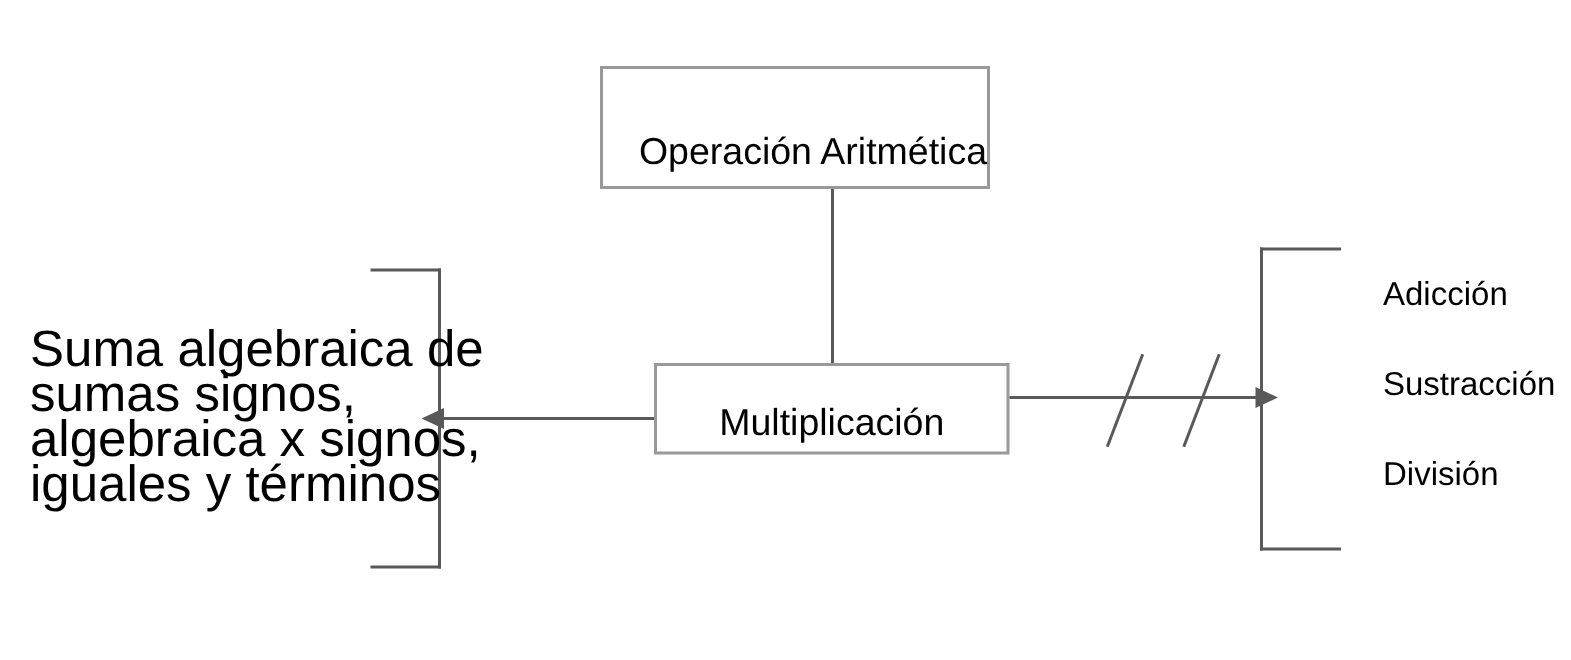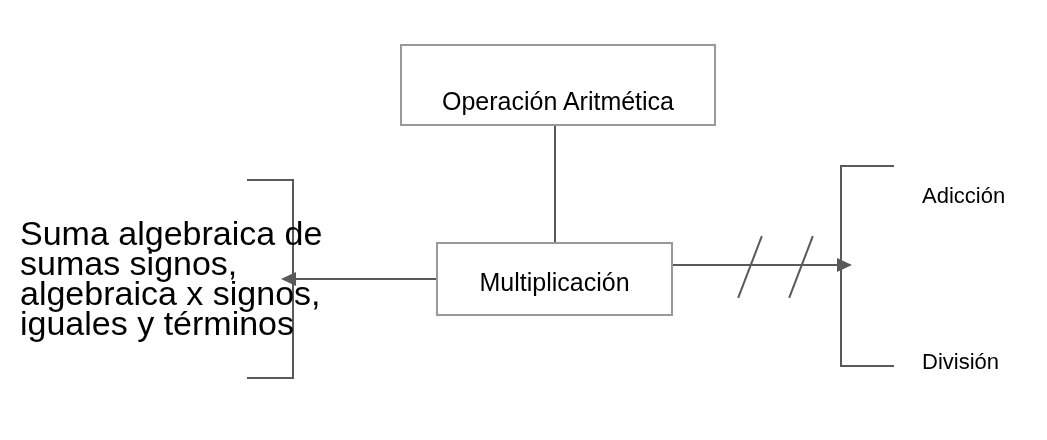--- a/index.html
+++ b/index.html
@@ -20,26 +20,27 @@
     position: absolute;
     box-sizing: border-box;
     background: #ffffff;
     border: 2px solid var(--box-border, #999999);
     text-align: center;
     font-size: 25px;
     line-height: 30px;
   }
   #root-box {
     left: 400px; top: 44px;
-    width: 316px; height: 82px;
+    width: 260px; height: 82px;
     padding-top: 40px;
+    text-align: right;
   }
   #center-box {
     left: 436px; top: 242px;
-    width: 237px; height: 74px;
+    width: 237px; height: 61px;
     padding-top: 23px;
   }
   .line {
     position: absolute;
     background: var(--line, #595959);
   }
   #connector-line   { left: 554px; top: 126px; width: 2px;  height: 116px; }
   #left-arrow-line  { left: 290px; top: 278px; width: 146px; height: 2px; }
   #right-arrow-line { left: 673px; top: 264px; width: 167px; height: 2px; }
 
@@ -85,21 +86,21 @@
   }
   .right-item {
     position: absolute;
     left: 922px;
     font-size: 22px;
     line-height: 30px;
     white-space: nowrap;
   }
   #right-item-0 { top: 181px; }
   #right-item-1 { top: 241px; }
-  #right-item-2 { top: 301px; margin-top: 46px; }
+  #right-item-2 { top: 301px; }
 </style>
 </head>
 <body>
 
 <div class="canvas">
 
   <div class="line" id="connector-line"></div>
 
   <div class="node" id="root-box">
     <span>Operación Aritmética</span>
@@ -126,15 +127,16 @@
   <div class="line" id="right-arrow-line"></div>
   <div class="slash" id="slash-1"></div>
   <div class="slash" id="slash-2"></div>
   <div class="arrowhead" id="right-arrowhead"></div>
 
   <div class="line" id="right-bracket-v"></div>
   <div class="line" id="right-bracket-top"></div>
   <div class="line" id="right-bracket-bottom"></div>
 
   <div class="right-item" id="right-item-0">Adicción</div>
+  <div class="right-item" id="right-item-1">Sustracción</div>
   <div class="right-item" id="right-item-2">División</div>
 
 </div>
 
 </body></html>

